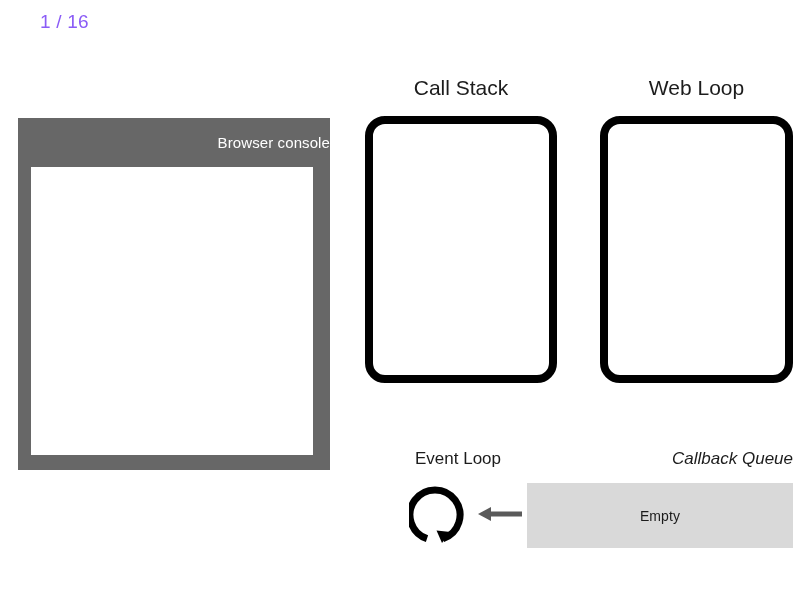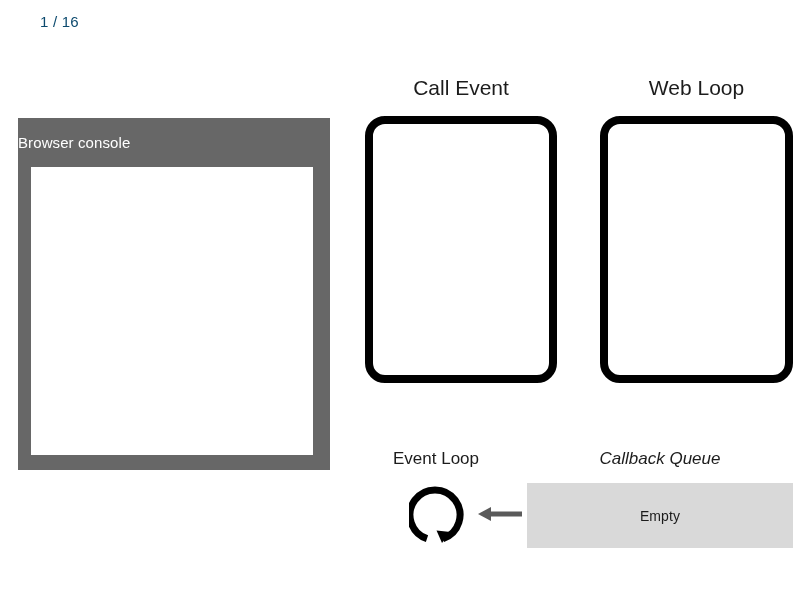--- a/index.html
+++ b/index.html
@@ -15,23 +15,23 @@
     font-family: "Liberation Sans", sans-serif;
     color: #222222;
     -webkit-font-smoothing: antialiased;
   }
 
   
   .slide-counter {
     position: absolute;
     left: 40px;
     top: 9px;
-    font-size: 15px;
+    font-size: 19px;
     line-height: 26px;
-    color: #0c4a6e;
+    color: #8b5cf6;
     letter-spacing: 0.2px;
     white-space: nowrap;
   }
 
   
   .console-panel {
     position: absolute;
     left: 18px;
     top: 118px;
     width: 312px;
@@ -39,21 +39,21 @@
     background: #676767;
     box-sizing: border-box;
   }
   .console-title {
     position: absolute;
     left: 0;
     top: 0;
     width: 100%;
     height: 49px;
     line-height: 49px;
-    text-align: left;
+    text-align: right;
     color: #ffffff;
     font-size: 15px;
     letter-spacing: 0.1px;
   }
   .console-screen {
     position: absolute;
     left: 13px;
     top: 49px;
     width: 282px;
     height: 288px;
@@ -98,21 +98,21 @@
     left: 600px;
     width: 193px;
   }
 
   
   .lower-label {
     position: absolute;
     font-size: 17px;
     line-height: 22px;
     color: #1c1c1c;
-    text-align: center;
+    text-align: right;
     white-space: nowrap;
   }
   .label-event-loop {
     left: 371px;
     top: 448px;
     width: 130px;
   }
   .label-callback-queue {
     left: 527px;
     top: 448px;
@@ -175,21 +175,21 @@
 </head>
 <body>
 
 <div class="slide-counter">1 / 16</div>
 
 <div class="console-panel">
   <div class="console-title">Browser console</div>
   <div class="console-screen"></div>
 </div>
 
-<div class="panel-heading heading-call-stack">Call Event</div>
+<div class="panel-heading heading-call-stack">Call Stack</div>
 <div class="stack-box box-call-stack"></div>
 
 <div class="panel-heading heading-web-apis">Web Loop</div>
 <div class="stack-box box-web-apis"></div>
 
 <div class="lower-label label-event-loop">Event Loop</div>
 <div class="event-loop-icon">
   <svg viewBox="0 0 58 58" xmlns="http://www.w3.org/2000/svg">
     <path d="M 34 52.6 A 25 25 0 1 0 18 52.6" fill="none" stroke="#000000" stroke-width="7" stroke-linecap="butt"></path>
     <path d="M 27.5 44.5 L 41.5 46 L 33 57 Z" fill="#000000"></path>

